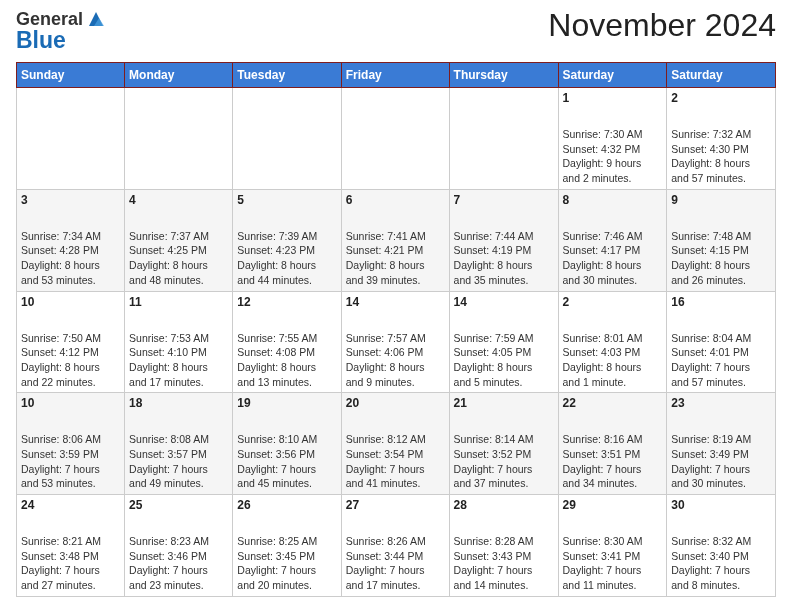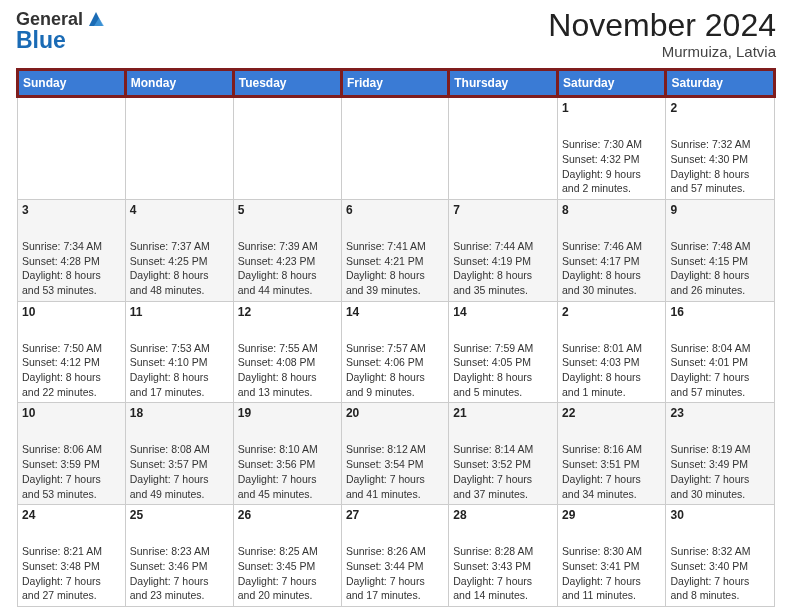--- a/index.html
+++ b/index.html
@@ -44,21 +44,21 @@
       border-collapse: collapse;
       font-size: 11px;
     }
     .calendar thead tr th {
       background: #3a7bd5;
       color: #fff;
       font-weight: bold;
       font-size: 12px;
       padding: 5px 4px;
       text-align: left;
-      border: 3px solid #7f1d1d;
+      border: 1px solid #7f1d1d;
     }
     .calendar tbody tr td {
       border: 1px solid #ccc;
       vertical-align: top;
       padding: 3px 4px;
       height: 82px;
       width: 113px;
       background: #fff;
     }
     .calendar tbody tr:nth-child(even) td {
@@ -91,21 +91,20 @@
           <svg width="22" height="22" viewBox="0 0 22 22" style="margin-left:2px;">
             <polygon points="4,18 11,4 18,18" fill="#1a6bb5"></polygon>
             <polygon points="9,18 14,10 19,18" fill="#4a9fe0" opacity="0.7"></polygon>
           </svg>
         </div>
         <div class="logo-blue" style="font-size:23px;font-weight:bold;margin-top:-3px;">Blue</div>
       </div>
     </div>
     <div class="title-block">
       <div class="month-title">November 2024</div>
-      <div class="location">Murmuiza, Latvia</div>
     </div>
   </div>
 
   <table class="calendar">
     <thead>
       <tr>
       <th>Sunday</th>
           <th>Monday</th>
           <th>Tuesday</th>
           <th>Friday</th>

